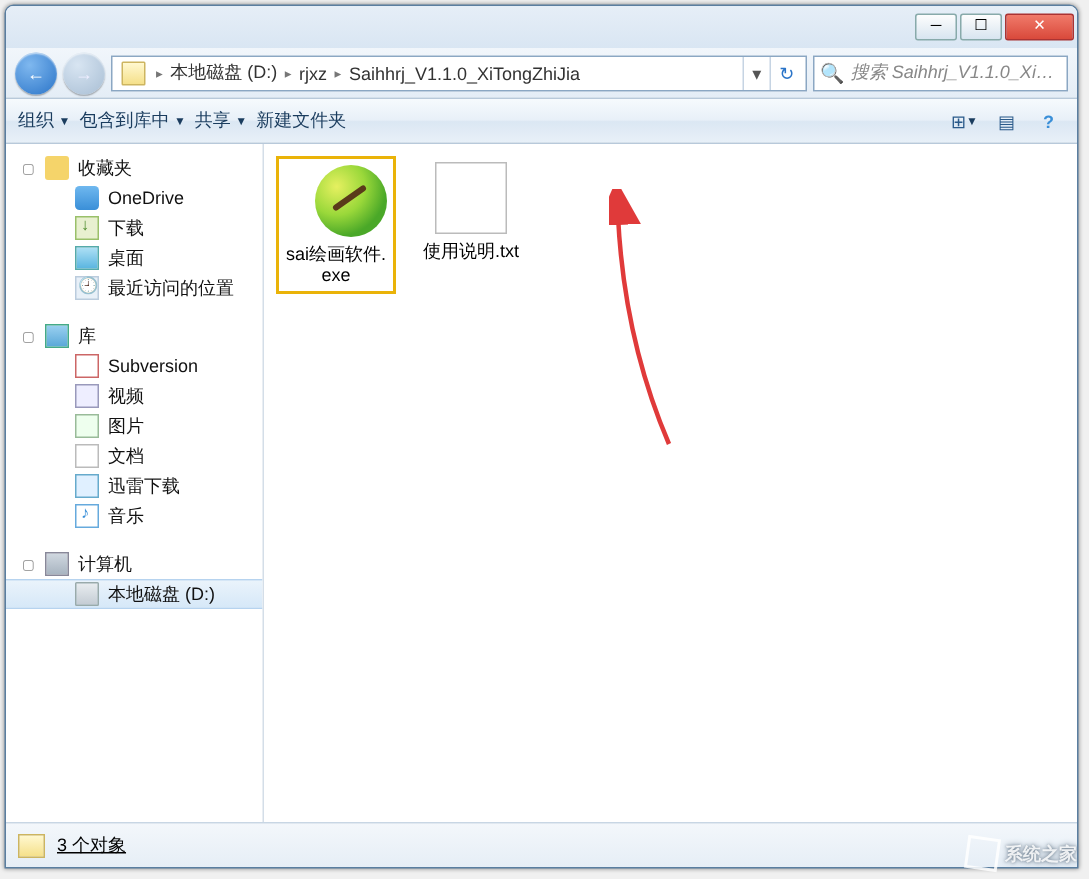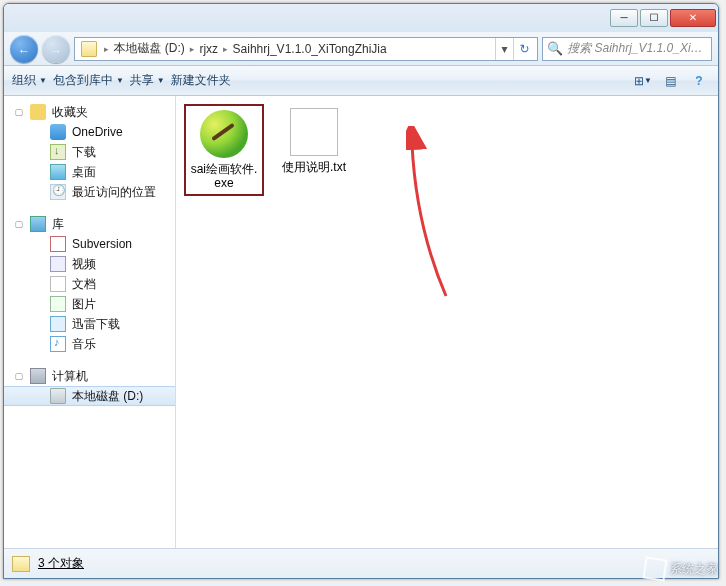--- a/index.html
+++ b/index.html
@@ -56,39 +56,39 @@
 .ico-pic { background:#efe; border:1px solid #9b9; }
 .ico-doc { background:#fff; border:1px solid #bbb; }
 .ico-xl { background:#e0f0ff; border:1px solid #6ac; }
 .ico-mus { background:#fff; border:1px solid #6ad; position:relative;}
 .ico-mus:after{content:"♪";position:absolute;left:3px;top:-1px;color:#3a8fd8;font-size:11px;}
 .ico-pc { background:linear-gradient(#d0d8e0,#a8b4c0); border:1px solid #889; }
 .ico-drv { background:linear-gradient(#e8ecef,#c4ccd4); border:1px solid #9aa; border-radius:1px; }
 
 .content { flex: 1; background: #fff; position: relative; padding: 8px; display: flex; align-items: flex-start; gap: 10px; }
 .fileitem { width: 80px; display: flex; flex-direction: column; align-items: center; text-align: center; padding: 4px; }
-.fileitem.highlight { border: 2px solid #7f1d1d; }
+.fileitem.highlight { border: 2px solid #eab308; align-items: flex-end; }
 .fi-icon { width: 48px; height: 48px; margin-bottom: 4px; display:flex; align-items:center; justify-content:center; }
 .fi-sai { background: radial-gradient(circle at 30% 30%, #e6f060 0%, #9ad83a 40%, #4aa828 70%); border-radius: 50%; position:relative; }
 .fi-sai:after{content:"";position:absolute;width:26px;height:4px;background:#5a3a1a;top:20px;left:10px;transform:rotate(-35deg);border-radius:2px;}
 .fi-html { background:#fff; border:1px solid #9c9; display:flex; align-items:center; justify-content:center; }
 .fi-html:before{content:"e";color:#2a9a4a;font-size:28px;font-style:italic;font-weight:bold;}
 .fi-txt { background:#fff; border:1px solid #bbb; padding:4px; text-align:left; }
 .fi-txt:before{content:"";display:block;height:3px;background:#bbb;margin-bottom:3px;box-shadow:0 6px 0 #bbb,0 12px 0 #bbb,0 18px 0 #bbb;}
 .fi-label { line-height: 14px; word-break: break-all; }
 
 
 .arrow { position: absolute; left: 230px; top: 30px; pointer-events: none; }
 
 
 .statusbar { position: absolute; left: 0; right: 0; bottom: 0; height: 30px; background: linear-gradient(#f3f7fb,#e6eef6); border-top: 1px solid #c8d6e4; display: flex; align-items: center; padding: 0 8px; gap: 8px; text-decoration: underline; }
 .sb-ico { width: 18px; height: 16px; background: linear-gradient(#fff8d0,#f5e08a); border:1px solid #cdb560; }
 
 
-.watermark { position: absolute; right: 8px; bottom: 6px; color: rgba(255,255,255,.85); font-size: 18px; font-weight: normal; text-shadow: 0 0 2px #7a8a9a, 0 0 4px #7a8a9a; display:flex; align-items:center; gap:4px; pointer-events:none; }
+.watermark { position: absolute; right: 8px; bottom: 6px; color: rgba(255,255,255,.85); font-size: 18px; font-weight: bold; text-shadow: 0 0 2px #7a8a9a, 0 0 4px #7a8a9a; display:flex; align-items:center; gap:4px; pointer-events:none; }
 .wm-ico { width:22px; height:22px; border:2px solid rgba(255,255,255,.85); transform: rotate(8deg); }
 </style>
 </head>
 <body>
 
 <div class="window">
 
   <div class="titlebar">
     <div class="titlebar-spacer"></div>
     <div class="win-btn">
@@ -196,26 +196,26 @@
           </div>
         <div class="tree-node child">
             <span class="t-ico ico-svn"></span>
             <span>Subversion</span>
           </div>
         <div class="tree-node child">
             <span class="t-ico ico-vid"></span>
             <span>视频</span>
           </div>
         <div class="tree-node child">
+            <span class="t-ico ico-pic"></span>
+            <span>图片</span>
+          </div>
+        <div class="tree-node child">
             <span class="t-ico ico-doc"></span>
             <span>文档</span>
-          </div>
-        <div class="tree-node child">
-            <span class="t-ico ico-pic"></span>
-            <span>图片</span>
           </div>
         <div class="tree-node child">
             <span class="t-ico ico-xl"></span>
             <span>迅雷下载</span>
           </div>
         <div class="tree-node child">
             <span class="t-ico ico-mus"></span>
             <span>音乐</span>
           </div>
       </div>

